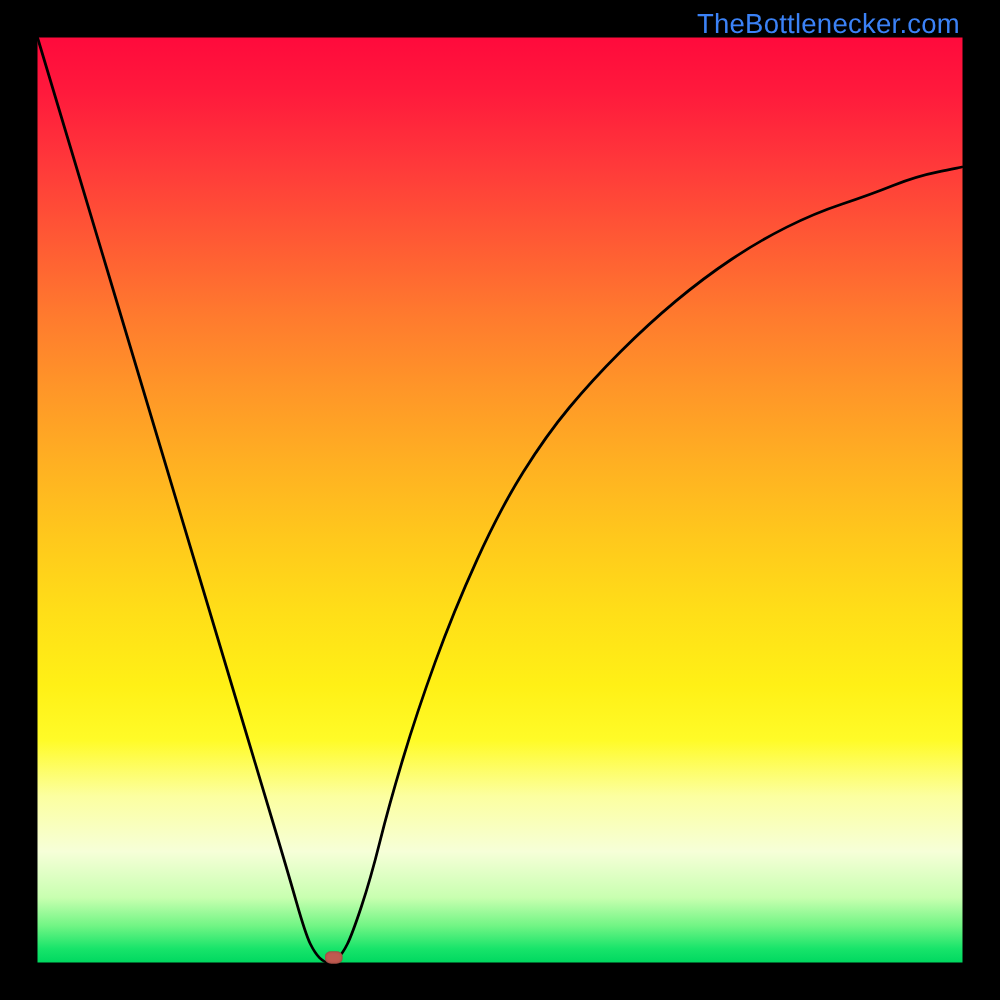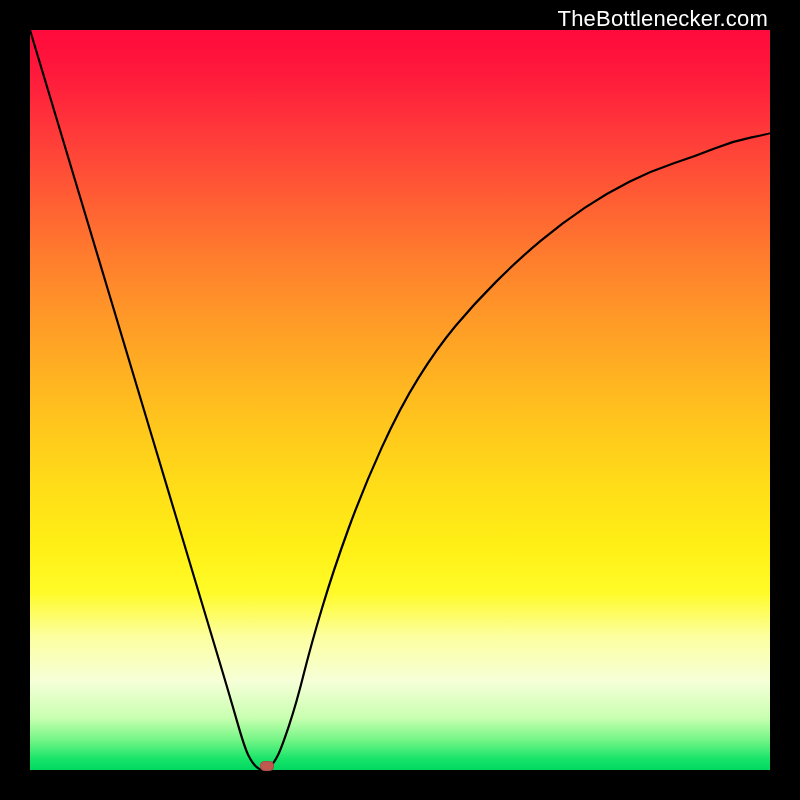--- a/index.html
+++ b/index.html
@@ -41,21 +41,21 @@
       #c8ffb0 93%,
       #72f585 96%,
       #18e46a 98.5%,
       #00d860 100%
     );
   }
   .watermark {
     position: absolute;
     top: 6px;
     right: 32px;
-    color: #ffffff;
+    color: #3b82f6;
     font-size: 22px;
     letter-spacing: 0.2px;
     user-select: none;
   }
   svg.curve {
     position: absolute;
     left: 0;
     top: 0;
     width: 740px;
     height: 740px;

